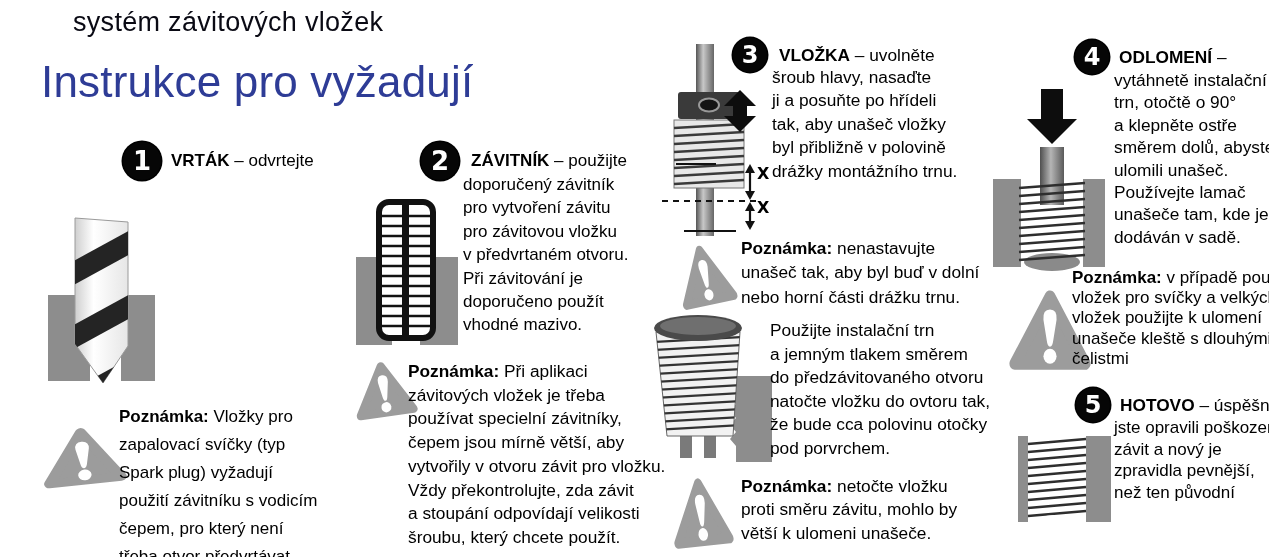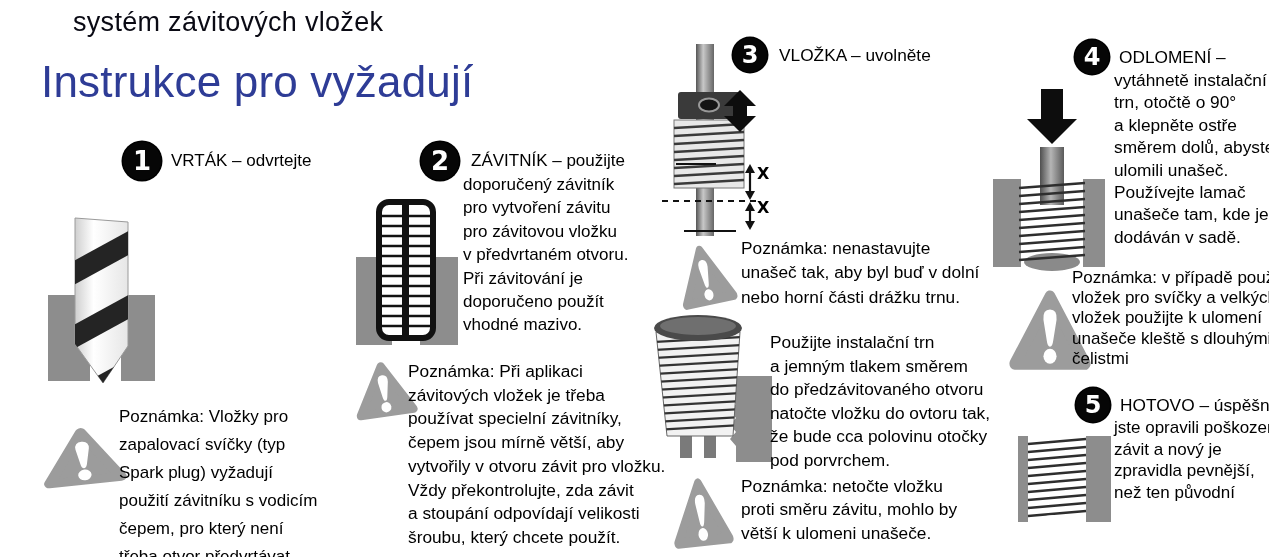--- a/index.html
+++ b/index.html
@@ -5,25 +5,25 @@
   *{margin:0;padding:0;box-sizing:border-box}
   html,body{background:#ffffff}
   #canvas{
     position:relative;width:1269px;height:557px;background:#fff;
     font-family:"Liberation Sans",sans-serif;color:#000;overflow:hidden;margin-left:28px;
   }
   .abs{position:absolute}
   .kicker{font-size:27px;color:#0a0a14;letter-spacing:.3px}
   .title{font-size:44px;color:#2e3c96;letter-spacing:.2px}
   .head{white-space:nowrap}
-  .head b{font-weight:400}
+  .head b{font-weight:700}
   .fs-a{font-size:17px;line-height:23.4px}
   .fs-b{font-size:17.3px;line-height:23.4px}
   .pre{white-space:pre-line}
-  .note b{font-weight:400}
+  .note b{font-weight:700}
   .badge{
     position:absolute;background:#060606;color:#fff;border-radius:50%;
     display:flex;align-items:center;justify-content:center;font-weight:700;
     font-family:"DejaVu Sans",sans-serif;box-shadow:0 0 0 1.5px #000;
   }
   .dimx{position:absolute;font-weight:700;font-size:16px;font-family:"DejaVu Sans",sans-serif}
   svg{display:block}
 </style>
 </head>
 <body>
@@ -115,20 +115,25 @@
 čepem jsou mírně větší, aby
 vytvořily v otvoru závit pro vložku.
 Vždy překontrolujte, zda závit
 a stoupání odpovídají velikosti
 šroubu, který chcete použít.</span></div>
 
   <div class="badge" style="left:705px;top:38px;width:34px;height:34px;font-size:24px">
     <span>3</span>
   </div>
   <div class="abs head fs-b" style="left:751px;top:44px"><b>VLOŽKA</b><span> – uvolněte</span></div>
+  <div class="abs fs-b pre" style="left:744px;top:66px;width:220px">šroub hlavy, nasaďte
+ji a posuňte po hřídeli
+tak, aby unašeč vložky
+byl přibližně v polovině
+drážky montážního trnu.</div>
 
   <svg class="abs" style="left:632px;top:40px" width="132" height="200" viewBox="0 0 132 200" aria-hidden="true">
     <defs>
       <linearGradient id="rg" x1="0" y1="0" x2="1" y2="0">
         <stop offset="0" stop-color="#555"></stop>
           <stop offset="0.4" stop-color="#c8c8c8"></stop>
           <stop offset="1" stop-color="#666"></stop>
       </linearGradient>
     </defs>
     <rect x="36" y="4" width="18" height="192" fill="url(#rg)"></rect>
@@ -194,21 +199,21 @@
       <line x1="2" y1="76" x2="90" y2="71"></line>
         <line x1="2" y1="84" x2="90" y2="79"></line>
       <line x1="2" y1="92" x2="90" y2="87"></line>
         <line x1="2" y1="100" x2="90" y2="95"></line>
       <line x1="2" y1="108" x2="90" y2="103"></line>
         <line x1="2" y1="116" x2="90" y2="111"></line>
     </g>
     <ellipse cx="46" cy="14" rx="44" ry="13" fill="#4a4a4a"></ellipse>
     <ellipse cx="46" cy="12" rx="38" ry="9" fill="#6f6f6f"></ellipse>
   </svg>
-  <div class="abs fs-b pre" style="left:742px;top:331px;width:260px;line-height:23.6px">Použijte instalační trn
+  <div class="abs fs-b pre" style="left:742px;top:319px;width:260px;line-height:23.6px">Použijte instalační trn
 a jemným tlakem směrem
 do předzávitovaného otvoru
 natočte vložku do ovtoru tak,
 že bude cca polovinu otočky
 pod porvrchem.</div>
 
   <svg class="abs" style="left:643px;top:477px;transform:rotate(-6deg)" width="60" height="72" viewBox="0 0 100 90" preserveAspectRatio="none">
     <path d="M50 8 L93 80 L7 80 Z" fill="#9c9c9c" stroke="#9c9c9c" stroke-width="13" stroke-linejoin="round"></path>
     <path d="M50 22 q9 0 8 11 l-4 22 q-1 7 -4 7 q-3 0 -4 -7 l-4 -22 q-1 -11 8 -11" fill="#fff"></path>
     <circle cx="50" cy="72" r="8" fill="#fff"></circle>

